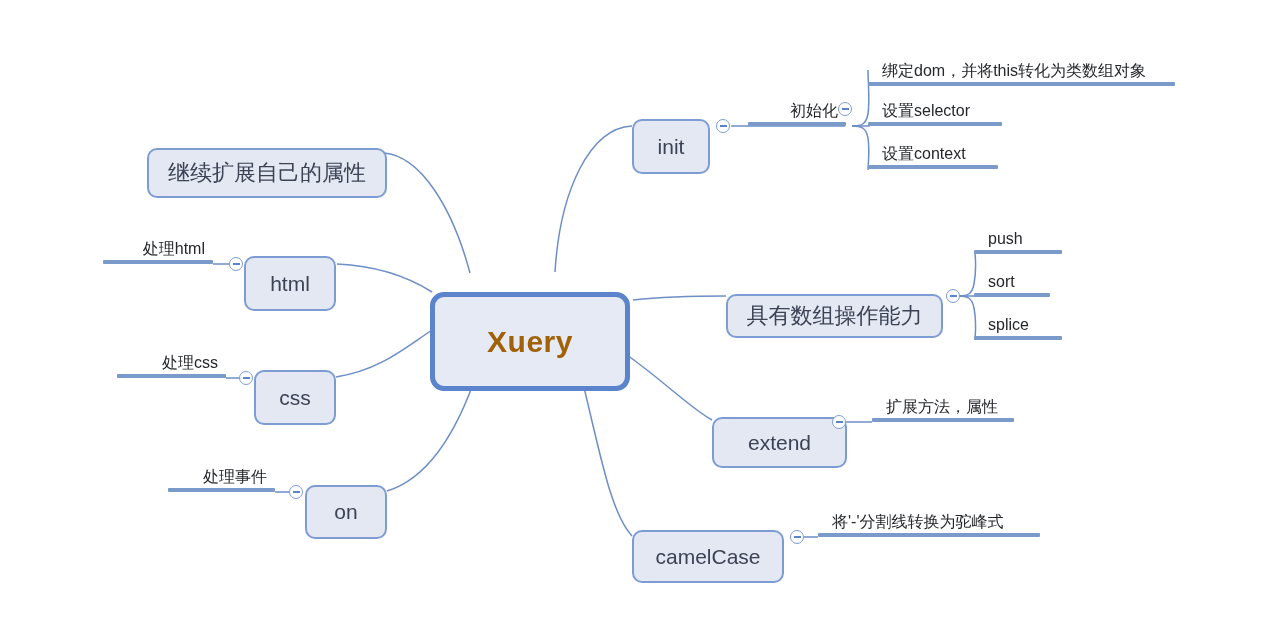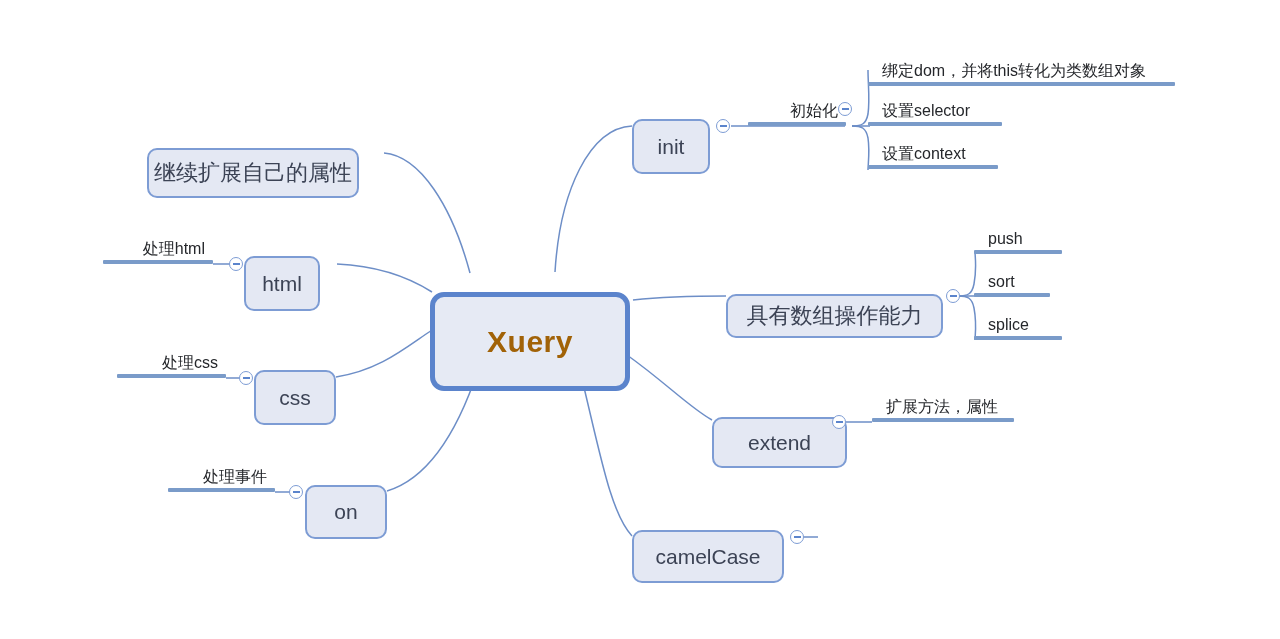--- a/index.html
+++ b/index.html
@@ -210,26 +210,30 @@
   <div class="leaf align-left" style="left:872px; top:390px; width:142px; height:32px;">
     <span class="leaf-text">扩展方法，属性</span>
     <span class="leaf-rule"></span>
   </div>
 
   <div class="node level1" style="left:632px; top:510px; width:152px; height:53px;">
     <span>camelCase</span>
   </div>
   <div class="toggle" style="left:790px; top:530px;"></div>
 
-
-  <div class="node level1-cn" style="left:147px; top:128px; width:212px; height:50px;">
+  <div class="leaf align-left" style="left:818px; top:505px; width:222px; height:32px;">
+    <span class="leaf-text">将'-'分割线转换为驼峰式</span>
+    <span class="leaf-rule"></span>
+  </div>
+
+  <div class="node level1-cn" style="left:147px; top:128px; width:240px; height:50px;">
     <span>继续扩展自己的属性</span>
   </div>
 
-  <div class="node level1" style="left:244px; top:236px; width:76px; height:55px;justify-content:center;">
+  <div class="node level1" style="left:244px; top:236px; width:92px; height:55px;justify-content:center;">
     <span>html</span>
   </div>
   <div class="toggle" style="left:229px; top:257px;"></div>
 
   <div class="leaf align-right" style="left:103px; top:232px; width:110px; height:32px;">
     <span class="leaf-text">处理html</span>
     <span class="leaf-rule"></span>
   </div>
 
   <div class="node level1" style="left:254px; top:350px; width:82px; height:55px;">

